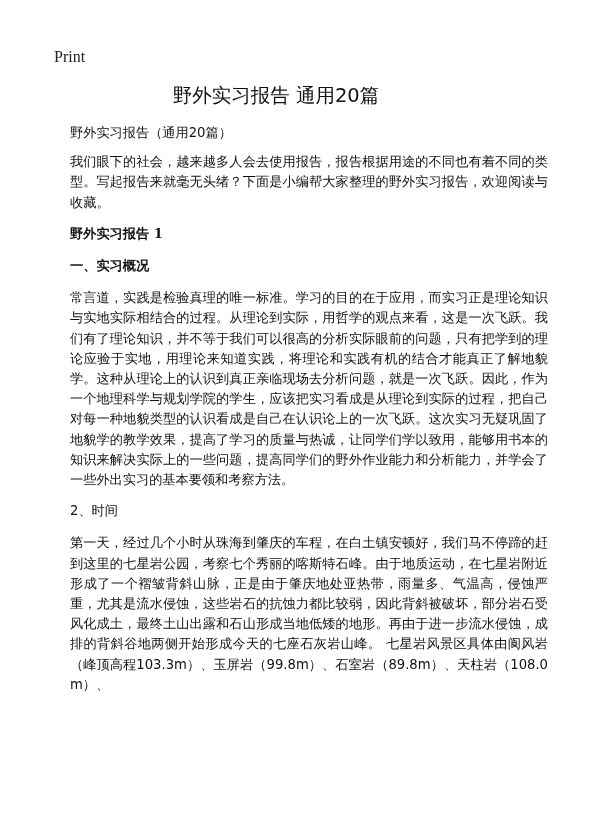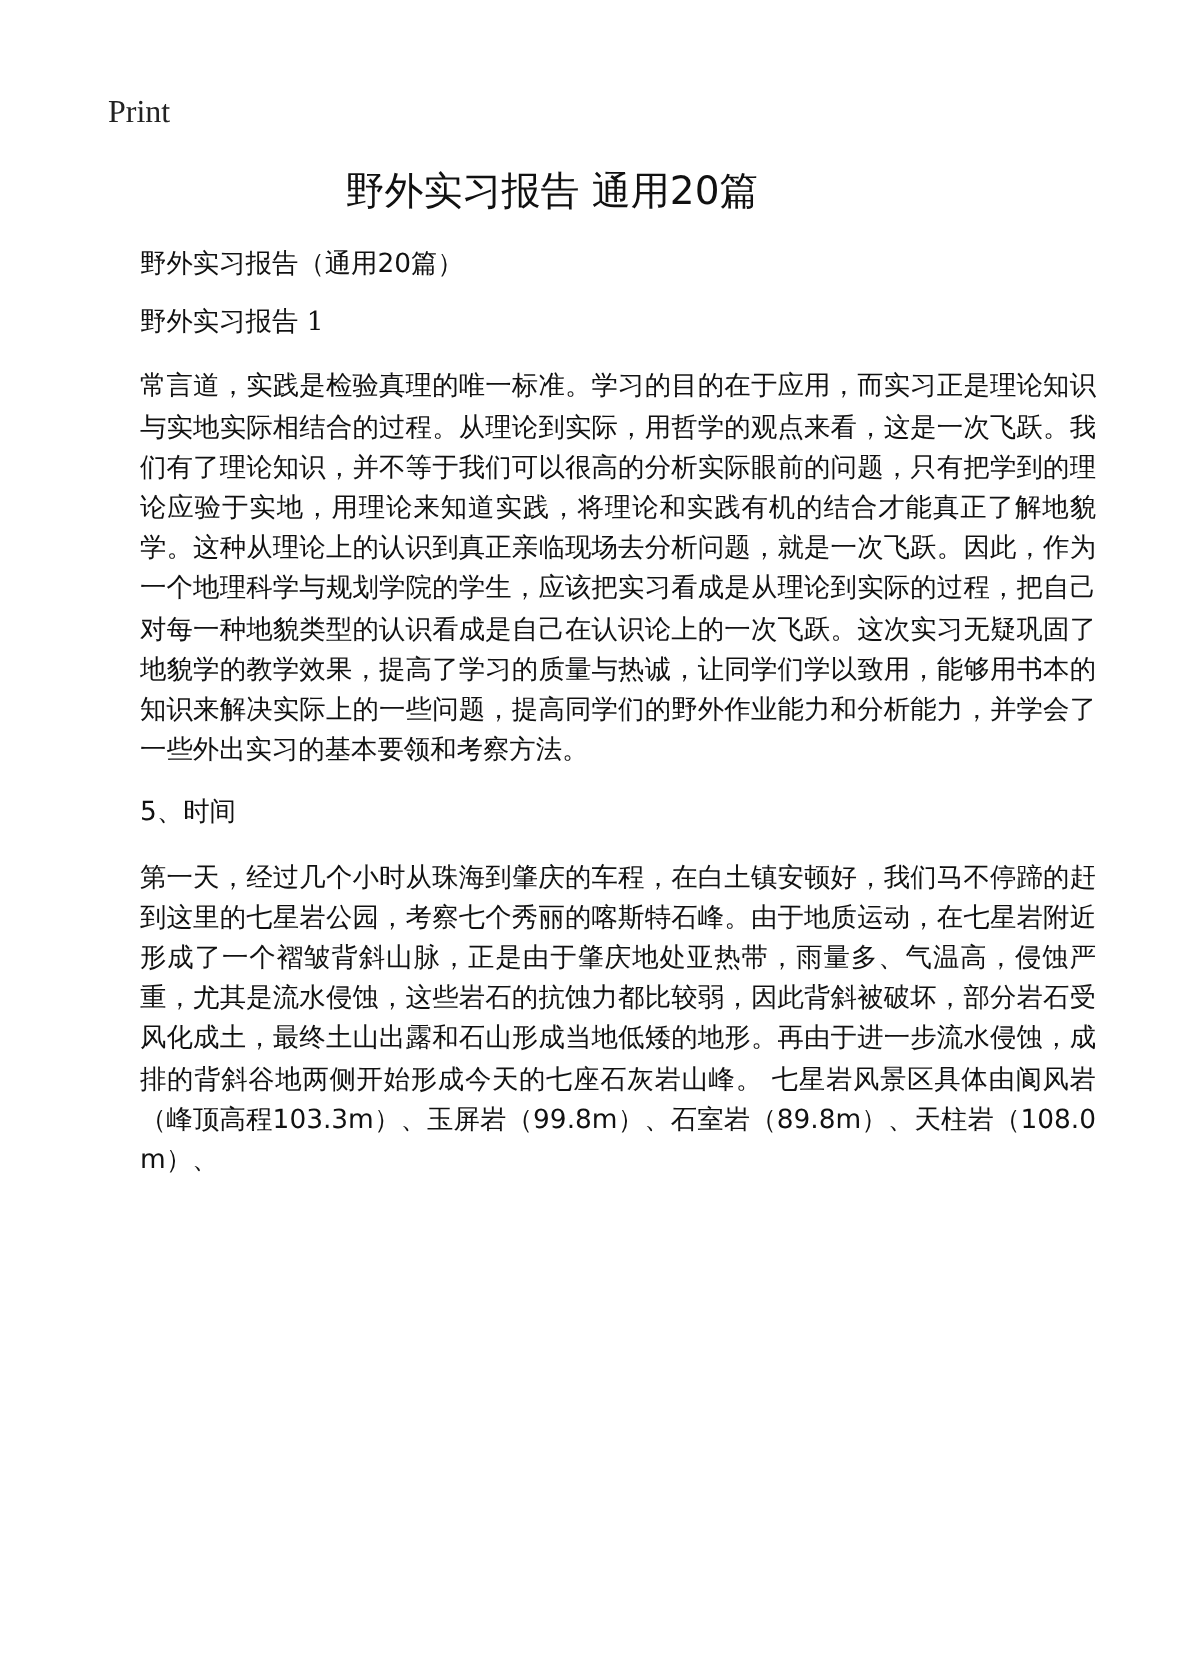--- a/index.html
+++ b/index.html
@@ -7,30 +7,32 @@
       width: 600px; height: 828px; overflow: hidden;
       font-family: "DejaVu Sans", "Liberation Sans", sans-serif;
       color: #111111;
     }
     .page { position: relative; width: 600px; height: 828px; }
     .print { position: absolute; left: 54px; top: 48px; font-family: "Liberation Serif", "DejaVu Serif", serif; font-size: 16px; color: #222; }
     .title { position: absolute; left: 0; width: 552px; top: 82px; text-align: center; font-size: 19.5px; color: #111; letter-spacing: 0px; }
     .content { position: absolute; left: 54px; top: 123px; width: 494px; font-size: 13.2px; line-height: 20.2px; }
     .content p { margin: 0 0 11px 16px; text-align: justify; word-break: break-all; }
     .content .subtitle { margin-bottom: 9px; }
-    .content .h { font-weight: normal; font-family: "DejaVu Serif", "Liberation Serif", serif; margin-bottom: 12px; }
+    .content .h { font-weight: bold; font-family: "DejaVu Serif", "Liberation Serif", serif; margin-bottom: 12px; }
     .content .sub { margin-bottom: 12px; }
   </style>
 </head>
 <body>
 
 <div class="page">
   <div class="print">Print</div>
   <div class="title">野外实习报告 通用20篇</div>
 
   <div class="content">
     <p class="subtitle">野外实习报告（通用20篇）</p>
+    <p>我们眼下的社会，越来越多人会去使用报告，报告根据用途的不同也有着不同的类型。写起报告来就毫无头绪？下面是小编帮大家整理的野外实习报告，欢迎阅读与收藏。</p>
     <p class="h">野外实习报告 1</p>
+    <p class="h">一、实习概况</p>
     <p>常言道，实践是检验真理的唯一标准。学习的目的在于应用，而实习正是理论知识与实地实际相结合的过程。从理论到实际，用哲学的观点来看，这是一次飞跃。我们有了理论知识，并不等于我们可以很高的分析实际眼前的问题，只有把学到的理论应验于实地，用理论来知道实践，将理论和实践有机的结合才能真正了解地貌学。这种从理论上的认识到真正亲临现场去分析问题，就是一次飞跃。因此，作为一个地理科学与规划学院的学生，应该把实习看成是从理论到实际的过程，把自己对每一种地貌类型的认识看成是自己在认识论上的一次飞跃。这次实习无疑巩固了地貌学的教学效果，提高了学习的质量与热诚，让同学们学以致用，能够用书本的知识来解决实际上的一些问题，提高同学们的野外作业能力和分析能力，并学会了一些外出实习的基本要领和考察方法。</p>
-    <p class="sub">5、时间</p>
+    <p class="sub">2、时间</p>
     <p>第一天，经过几个小时从珠海到肇庆的车程，在白土镇安顿好，我们马不停蹄的赶到这里的七星岩公园，考察七个秀丽的喀斯特石峰。由于地质运动，在七星岩附近形成了一个褶皱背斜山脉，正是由于肇庆地处亚热带，雨量多、气温高，侵蚀严重，尤其是流水侵蚀，这些岩石的抗蚀力都比较弱，因此背斜被破坏，部分岩石受风化成土，最终土山出露和石山形成当地低矮的地形。再由于进一步流水侵蚀，成排的背斜谷地两侧开始形成今天的七座石灰岩山峰。 七星岩风景区具体由阆风岩（峰顶高程103.3m）、玉屏岩（99.8m）、石室岩（89.8m）、天柱岩（108.0m）、</p>
   </div>
 </div>
 
 </body></html>

